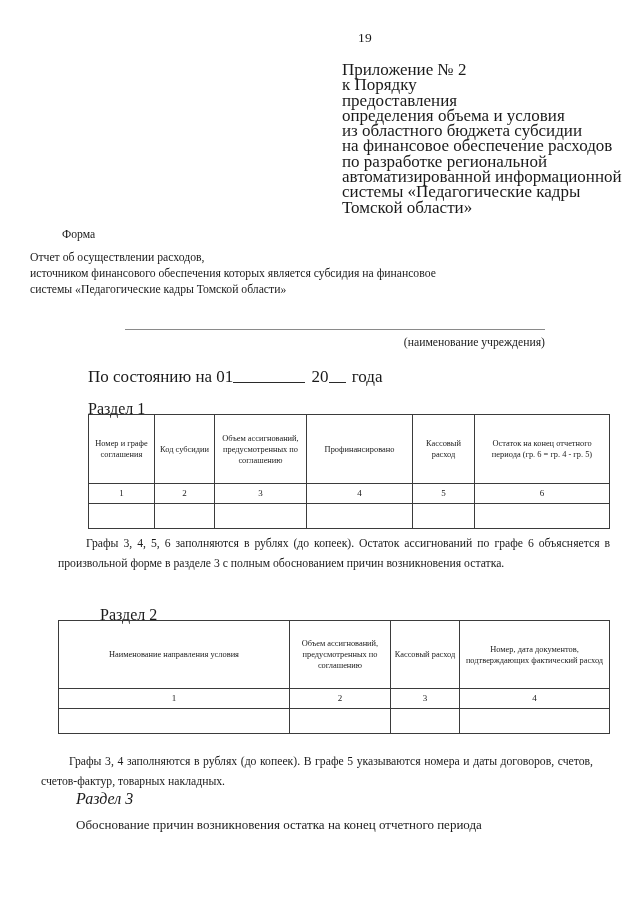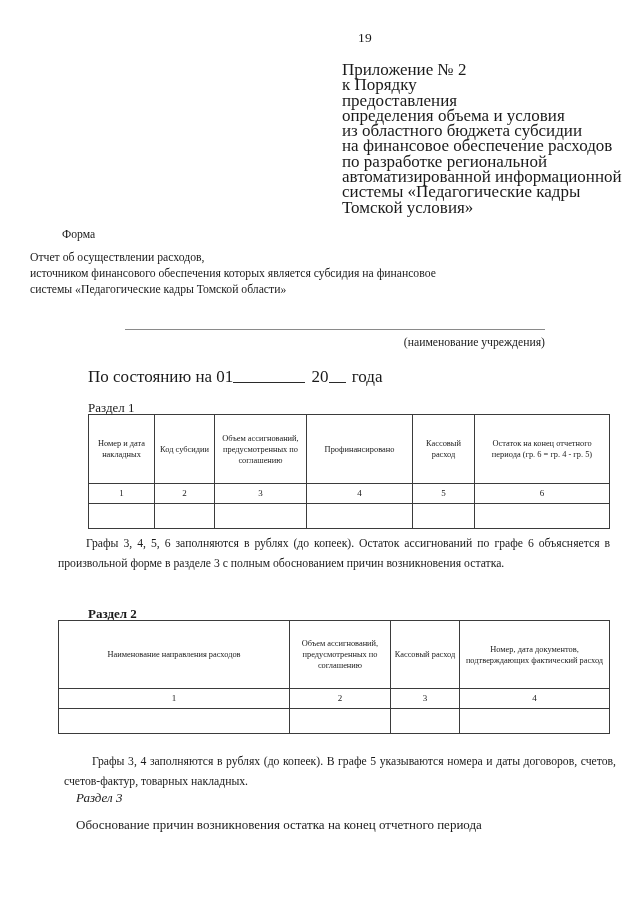--- a/index.html
+++ b/index.html
@@ -98,24 +98,24 @@
   .status-line .blank-short {
     display: inline-block;
     width: 17px;
     border-bottom: 1px solid #2a2a2a;
     margin: 0 2px -1px 0;
   }
 
   
   .section-label {
     position: absolute;
-    font-size: 13px;
+    font-size: 16px;
   }
   #section-1-label { top: 400px; left: 88px; }
-  #section-2-label { top: 606px; left: 88px; font-weight: bold; }
+  #section-2-label { top: 606px; left: 100px; }
   #section-3-label { top: 790px; left: 76px; font-style: italic; }
 
   
   table.doc-table {
     position: absolute;
     border-collapse: collapse;
     font-size: 8.4px;
     line-height: 11px;
     table-layout: fixed;
   }
@@ -136,21 +136,21 @@
 
   
   .body-paragraph {
     position: absolute;
     font-size: 11.7px;
     line-height: 20px;
     text-align: justify;
     text-indent: 28px;
   }
   #paragraph-after-table-1 { top: 534px; left: 58px; width: 552px; }
-  #paragraph-after-table-2 { top: 752px; left: 64px; width: 552px; }
+  #paragraph-after-table-2 { top: 752px; left: 41px; width: 552px; }
 
   .plain-paragraph {
     position: absolute;
     font-size: 13px;
     line-height: 17.2px;
   }
   #section-3-text { top: 816px; left: 76px; width: 540px; }
 </style>
 </head>
 <body>
@@ -162,21 +162,21 @@
   <div class="approval-block">
     <div>Приложение № 2</div>
     <div>к Порядку</div>
     <div>предоставления</div>
     <div>определения объема и условия</div>
     <div>из областного бюджета субсидии</div>
     <div>на финансовое обеспечение расходов</div>
     <div>по разработке региональной</div>
     <div>автоматизированной информационной</div>
     <div>системы «Педагогические кадры</div>
-    <div>Томской условия»</div>
+    <div>Томской области»</div>
   </div>
 
   <div class="forma-label">Форма</div>
 
   <div class="doc-title">
     <div>Отчет об осуществлении расходов,</div>
     <div>источником финансового обеспечения которых является субсидия на финансовое</div>
     <div>системы «Педагогические кадры Томской области»</div>
   </div>
 
@@ -191,21 +191,21 @@
     <colgroup>
       <col style="width:66px">
       <col style="width:60px">
       <col style="width:92px">
       <col style="width:106px">
       <col style="width:62px">
       <col style="width:135px">
     </colgroup>
     <tbody>
       <tr>
-        <td class="hdr">Номер и дата накладных</td>
+        <td class="hdr">Номер и графе соглашения</td>
         <td class="hdr">Код субсидии</td>
         <td class="hdr">Объем ассигнований, предусмотренных по соглашению</td>
         <td class="hdr">Профинансировано</td>
         <td class="hdr">Кассовый расход</td>
         <td class="hdr">Остаток на конец отчетного периода (гр. 6 = гр. 4 - гр. 5)</td>
       </tr>
       <tr>
         <td class="numrow">1</td>
         <td class="numrow">2</td>
         <td class="numrow">3</td>
@@ -230,21 +230,21 @@
 
   <table class="doc-table" id="table-section-2">
     <colgroup>
       <col style="width:231px">
       <col style="width:101px">
       <col style="width:69px">
       <col style="width:150px">
     </colgroup>
     <tbody>
       <tr>
-        <td class="hdr">Наименование направления расходов</td>
+        <td class="hdr">Наименование направления условия</td>
         <td class="hdr">Объем ассигнований, предусмотренных по соглашению</td>
         <td class="hdr">Кассовый расход</td>
         <td class="hdr">Номер, дата документов, подтверждающих фактический расход</td>
       </tr>
       <tr>
         <td class="numrow">1</td>
         <td class="numrow">2</td>
         <td class="numrow">3</td>
         <td class="numrow">4</td>
       </tr>

